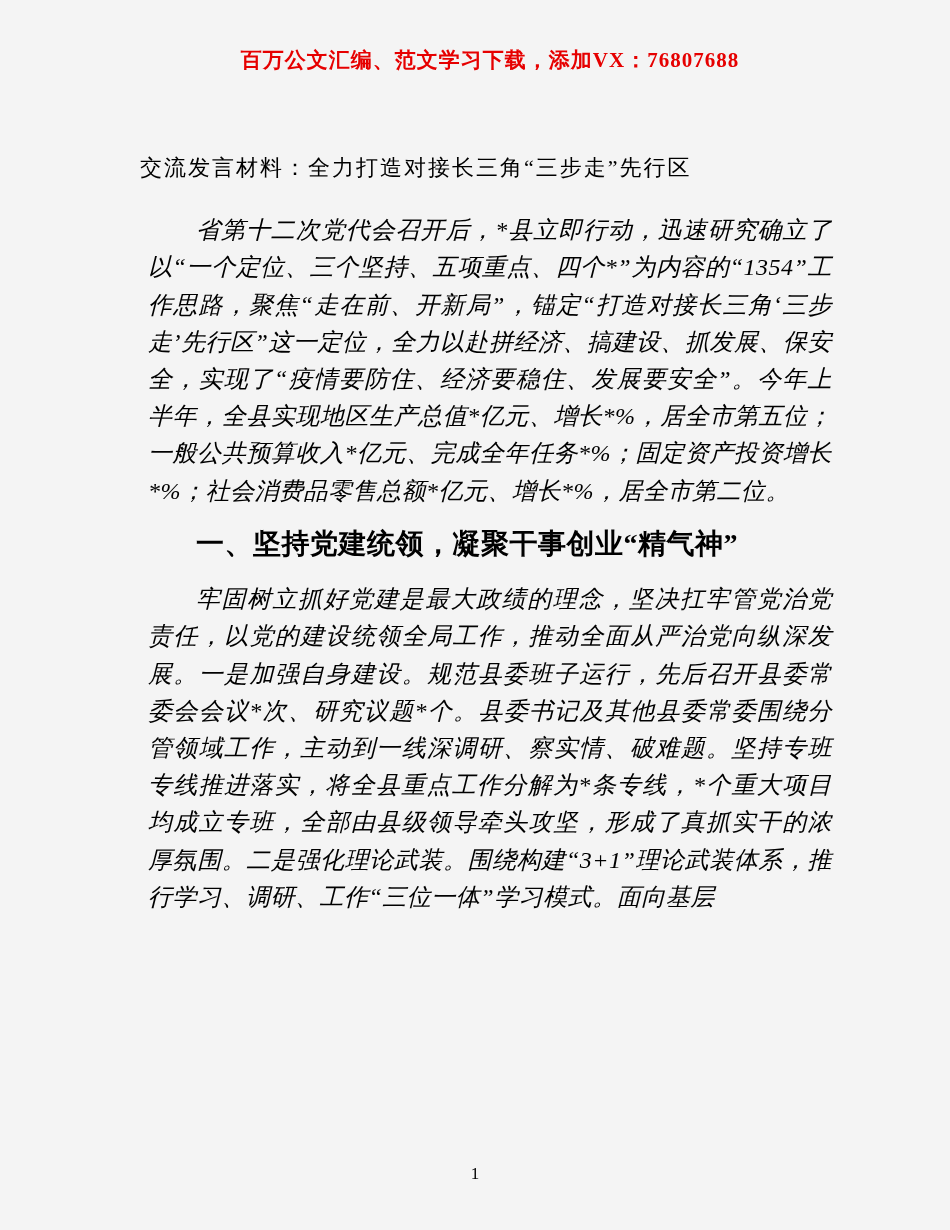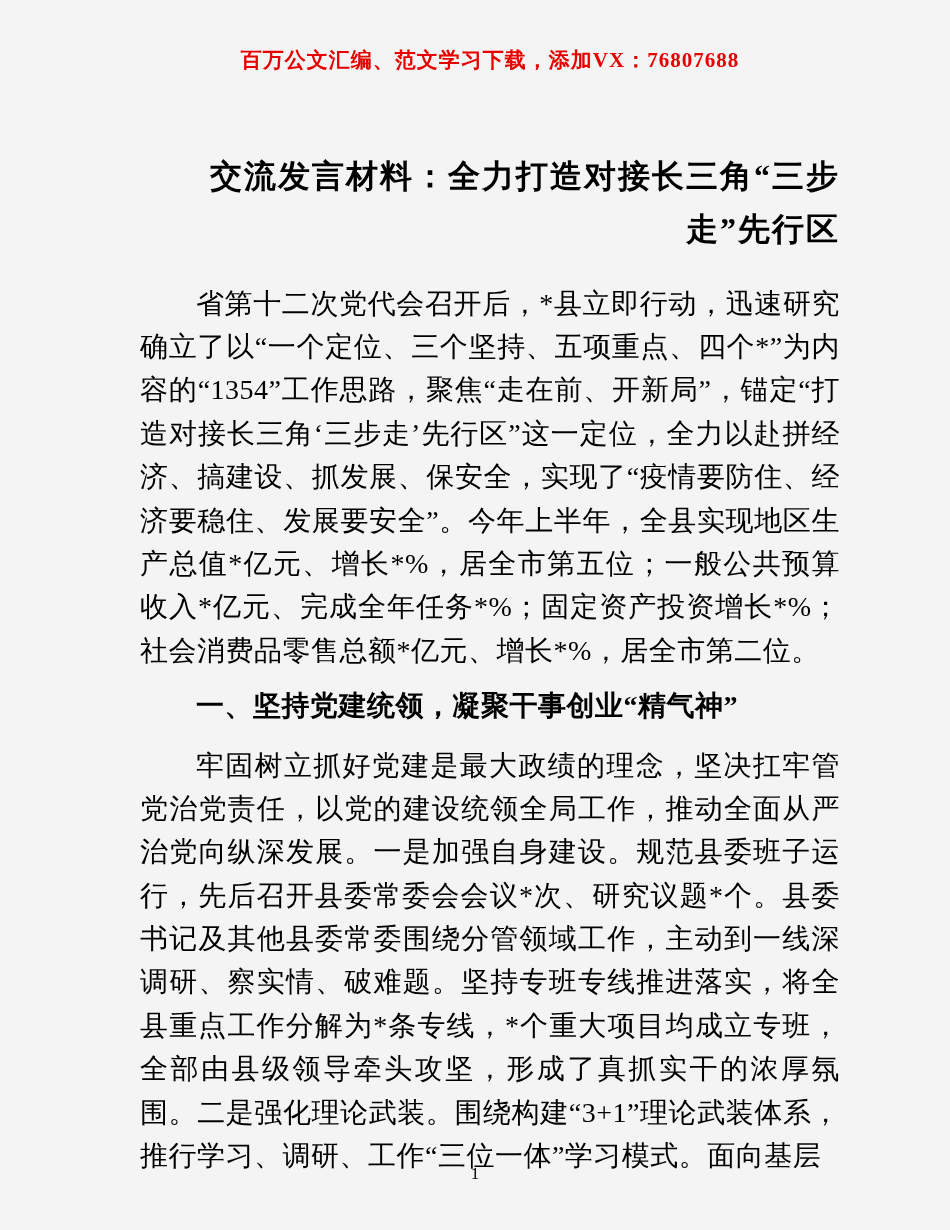--- a/index.html
+++ b/index.html
@@ -23,34 +23,35 @@
   }
   .notice {
     color: #e60000;
     text-align: center;
     font-size: 21px;
     letter-spacing: 1px;
     font-weight: bold;
     margin: 0 0 76px 0;
   }
   .title {
-    font-size: 32px;
-    font-weight: bold;
-    text-align: right;
+    font-size: 22px;
+    font-weight: normal;
+    text-align: left;
     line-height: 1.65;
     letter-spacing: 2px;
     margin: 0 0 26px 0;
   }
   .para {
-    font-size: 28px;
+    font-size: 24px;
     line-height: 1.55;
     text-align: justify;
     text-indent: 2em;
-    margin: 0;
+    margin: 8px;
     letter-spacing: 0.5px;
+    font-style: italic;
   }
   .heading {
     font-size: 28px;
     font-weight: bold;
     text-indent: 2em;
     line-height: 1.55;
     margin: 12px 0 16px 0;
     letter-spacing: 0.5px;
   }
   .page-number {

